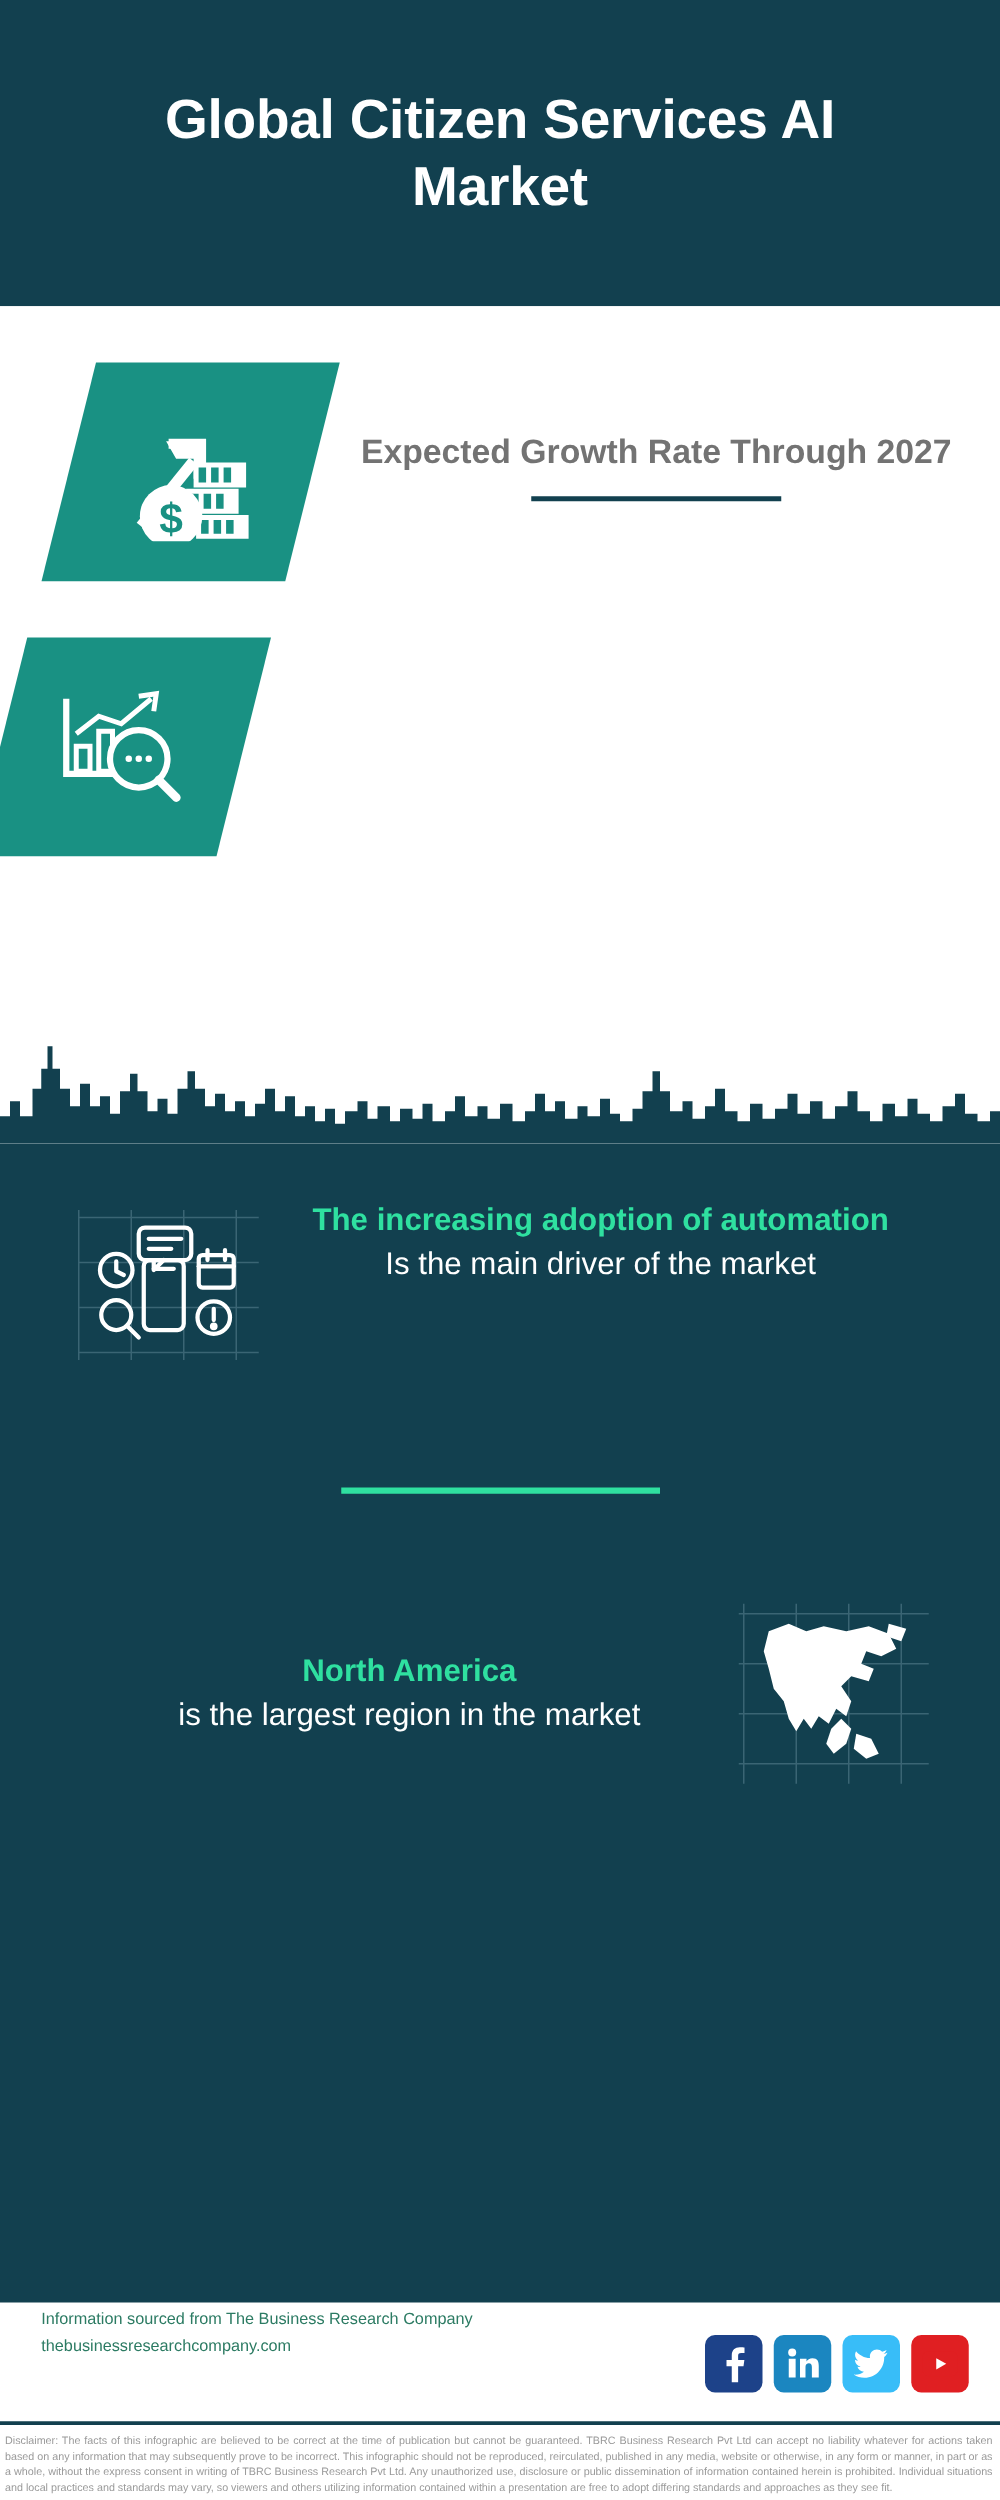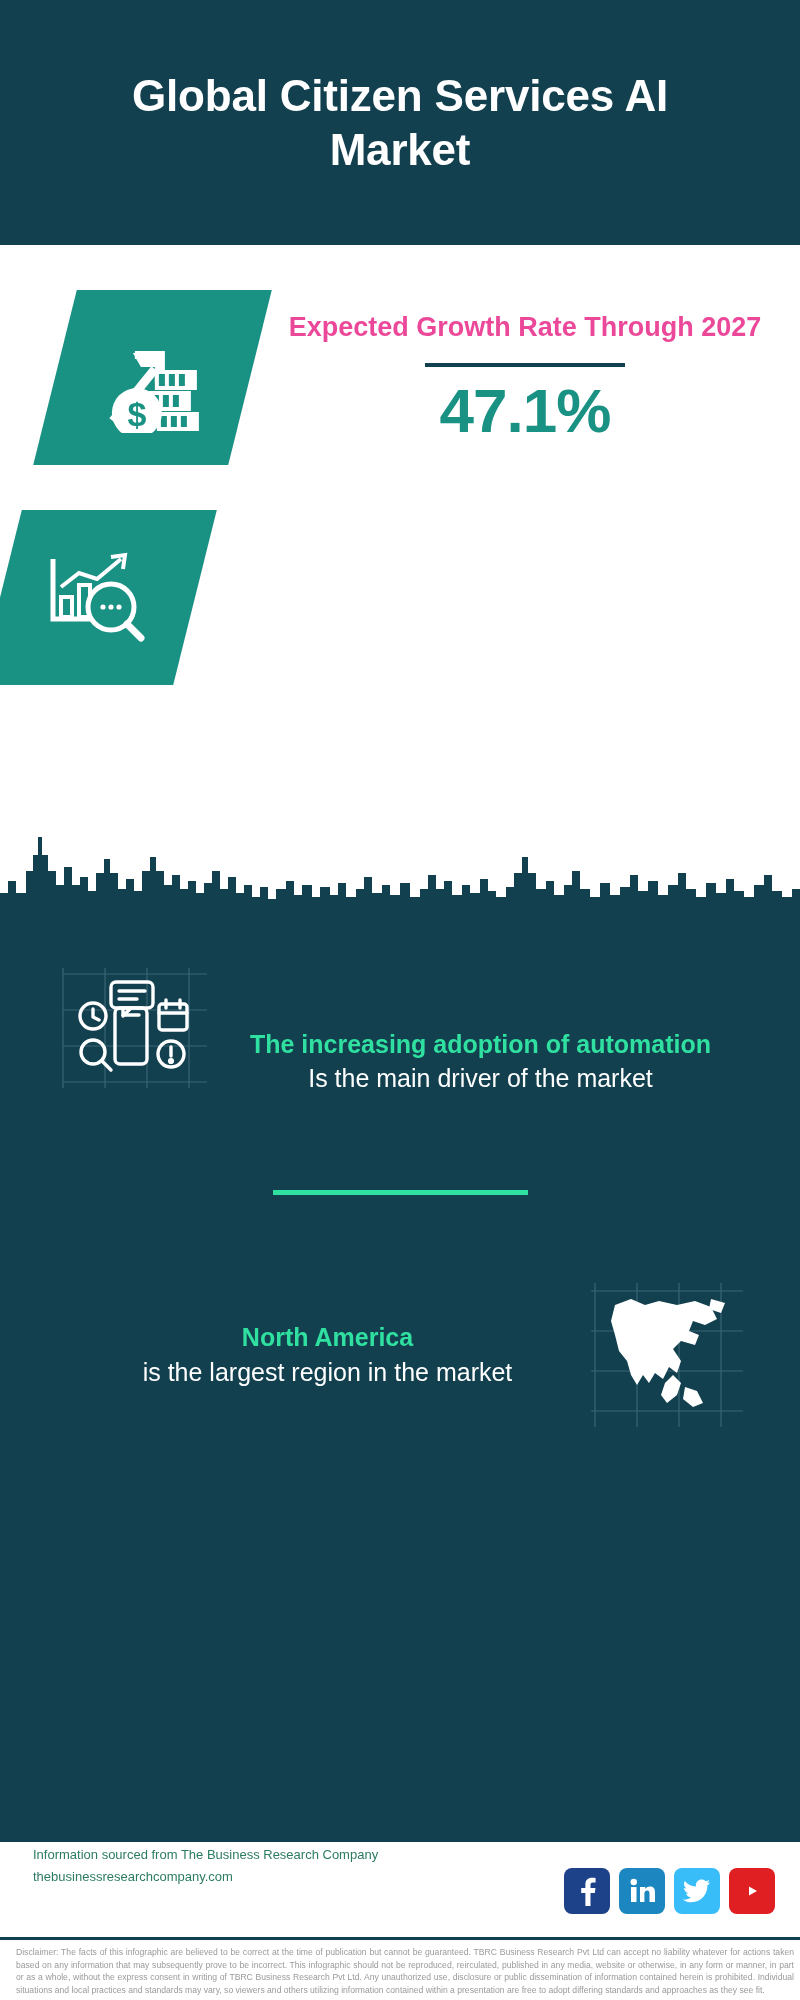--- a/index.html
+++ b/index.html
@@ -56,21 +56,21 @@
     display:flex; align-items:center; justify-content:center;
     flex:none;
   }
   .badge > svg { transform:skewX(14deg); }
 
   .badge-left { margin-left:55px; }
   .badge-right { margin-right:60px; }
 
   .stat-text { flex:1; display:flex; flex-direction:column; align-items:center; }
   .stat-label {
-    color:#ec4899;
+    color:#737373;
     font-size:27px;
     font-weight:bold;
     line-height:1.32;
     text-align:center;
   }
   .stat-rule {
     width:200px; height:4px;
     background:#12404f;
     margin:17px 0 10px 0;
   }
@@ -88,21 +88,21 @@
 
   
   .dark {
     background:#12404f;
     flex:1;
     position:relative;
     padding:20px 0 0 0;
   }
 
   .driver-row {
-    display:flex; align-items:flex-end;
+    display:flex; align-items:flex-start;
     padding:25px 34px 0 55px;
   }
   .icon-grid { width:160px; height:135px; flex:none; }
   .driver-text { flex:1; text-align:center; padding-right:20px; }
   .highlight {
     color:#2fe0a0;
     font-size:25px; font-weight:bold;
     line-height:1.3;
     display:block;
   }
@@ -153,21 +153,21 @@
   }
   .fb { background:#1d4289; }
   .li { background:#1b86c0; }
   .tw { background:#38bdf8; }
   .yt { background:#e01f22; }
 
   .disclaimer-wrap {
     background:#ffffff;
     flex:none;
     border-top:3px solid #12404f;
-    padding:6px 6px 4px 16px;
+    padding:6px 6px 4px 4px;
   }
   .disclaimer {
     color:#9a9a9a;
     font-size:8.6px;
     line-height:1.45;
     text-align:justify;
     font-family:"Liberation Sans", sans-serif;
   }
 </style>
 </head>
@@ -202,21 +202,20 @@
           <rect x="78" y="93" width="6" height="11" fill="#199183"></rect>
           <rect x="88" y="93" width="6" height="11" fill="#199183"></rect>
 
           <circle cx="44" cy="90" r="25" fill="#fff"></circle>
           <text x="44" y="103" font-size="34" font-weight="bold" fill="#199183" text-anchor="middle" font-family="Liberation Sans, sans-serif">$</text>
         </svg>
       </div>
       <div class="stat-text">
         <div class="stat-label">Expected Growth Rate Through 2027</div>
         <div class="stat-rule"></div>
-        <div class="stat-value">47.1%</div>
       </div>
     </div>
 
     <div class="stat-row stat-row-2">
       <div class="badge badge-right">
         <svg width="118" height="105" viewBox="0 0 118 105" fill="none" stroke="#fff" stroke-width="4">
           <path d="M14 14 L14 74 L86 74" stroke="#fff" stroke-width="5" fill="none"></path>
           <rect x="22" y="52" width="11" height="20" fill="none"></rect>
           <rect x="40" y="40" width="11" height="32" fill="none"></rect>
           <rect x="58" y="48" width="11" height="24" fill="none"></rect>

